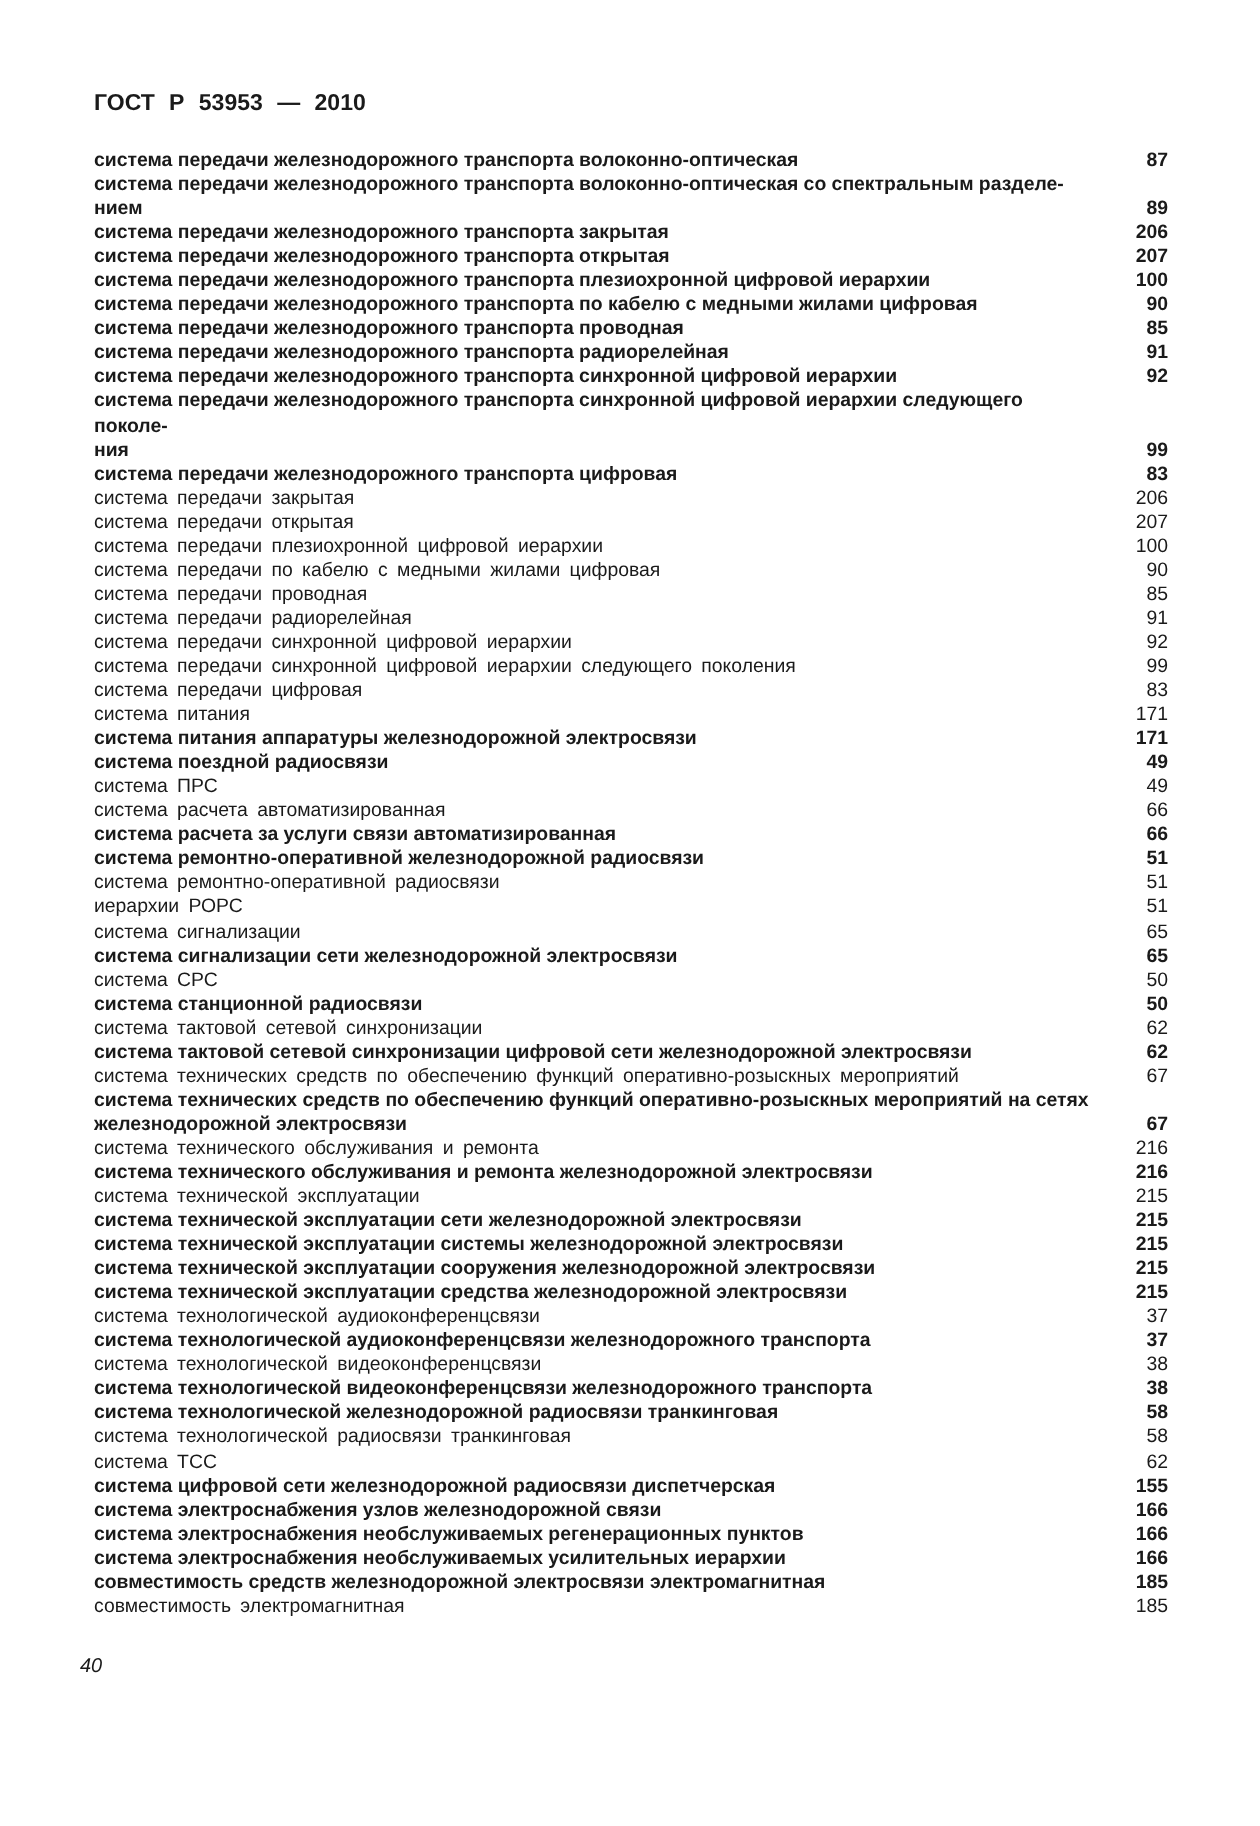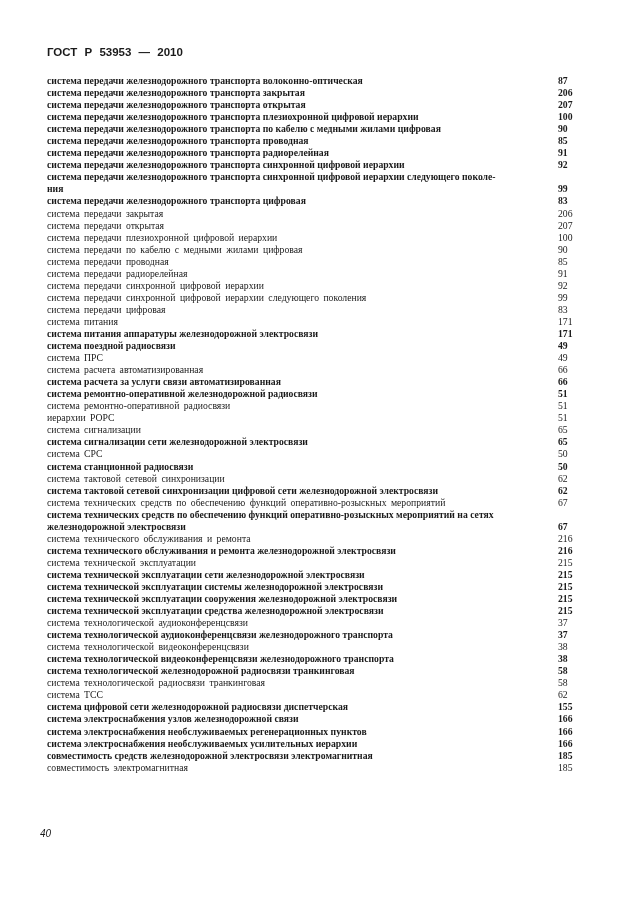--- a/index.html
+++ b/index.html
@@ -29,31 +29,30 @@
     position: absolute;
     left: 47px;
     top: 75px;
     width: 537px;
   }
   .index-row {
     display: flex;
     align-items: flex-end;
     font-size: 9.7px;
     line-height: 12.05px;
-    font-family: Liberation Serif, serif;
   }
   .index-row .term {
     flex: 1 1 auto;
     white-space: pre-wrap;
     padding-right: 12px;
   }
   .index-row .page-num {
     flex: 0 0 auto;
     min-width: 26px;
-    text-align: left;
+    text-align: right;
   }
   .index-row.bold {
     font-weight: bold;
   }
   .index-row:not(.bold) {
     word-spacing: 2px;
     gap: 14px;
   }
   .doc-footer {
     position: absolute;
@@ -70,20 +69,25 @@
 <div class="page">
   <div class="doc-header">ГОСТ  Р  53953 — 2010</div>
 
   <div class="index-list" id="index-list">
   <div class="index-row bold">
     <span class="term">система передачи железнодорожного транспорта волоконно-оптическая</span>
     <span class="page-num">87</span>
   </div>
 
 
+  <div class="index-row bold">
+    <span class="term">система передачи железнодорожного транспорта волоконно-оптическая со спектральным разделе-
+нием</span>
+    <span class="page-num">89</span>
+  </div>
 
   <div class="index-row bold">
     <span class="term">система передачи железнодорожного транспорта закрытая</span>
     <span class="page-num">206</span>
   </div>
 
   <div class="index-row bold">
     <span class="term">система передачи железнодорожного транспорта открытая</span>
     <span class="page-num">207</span>
   </div>

